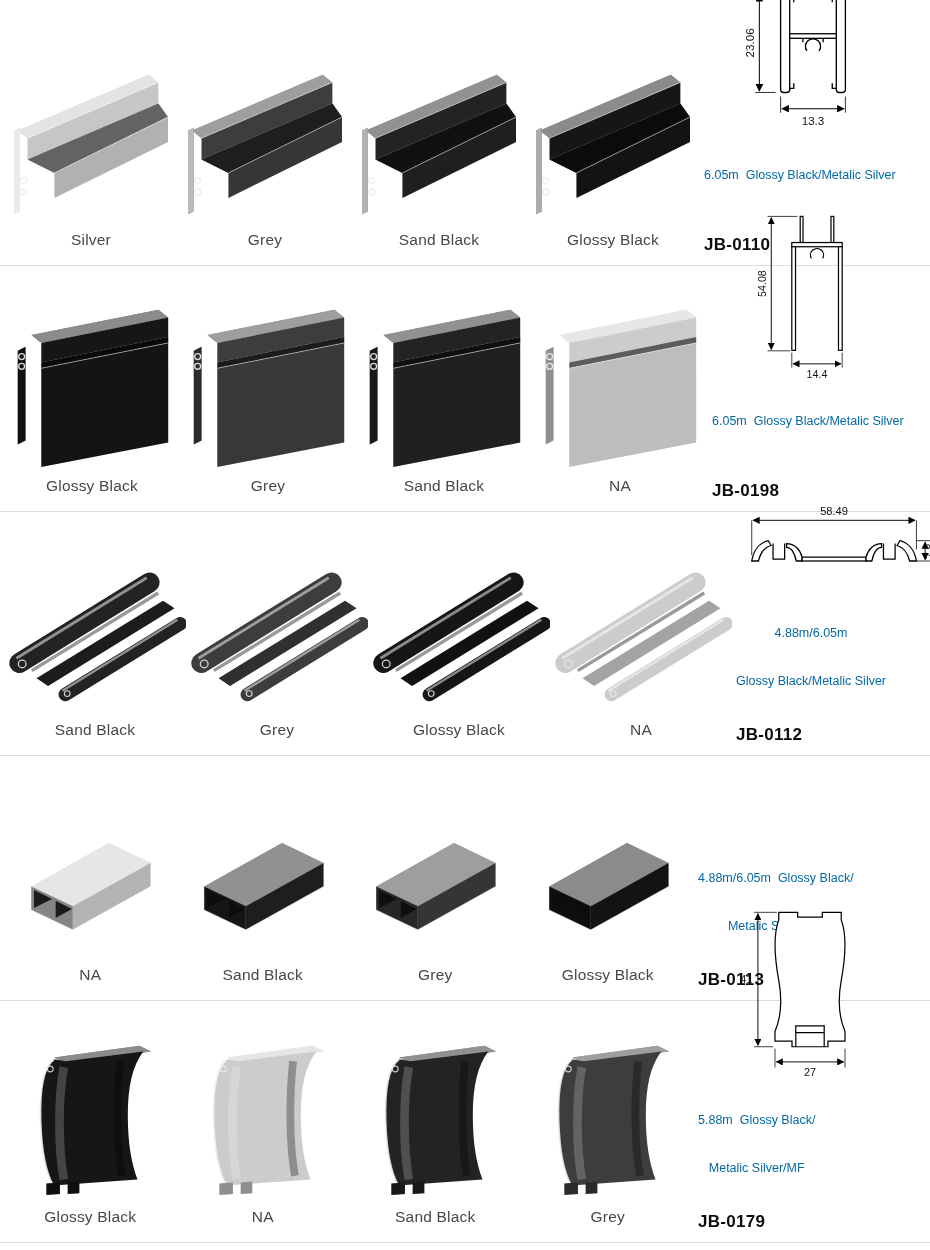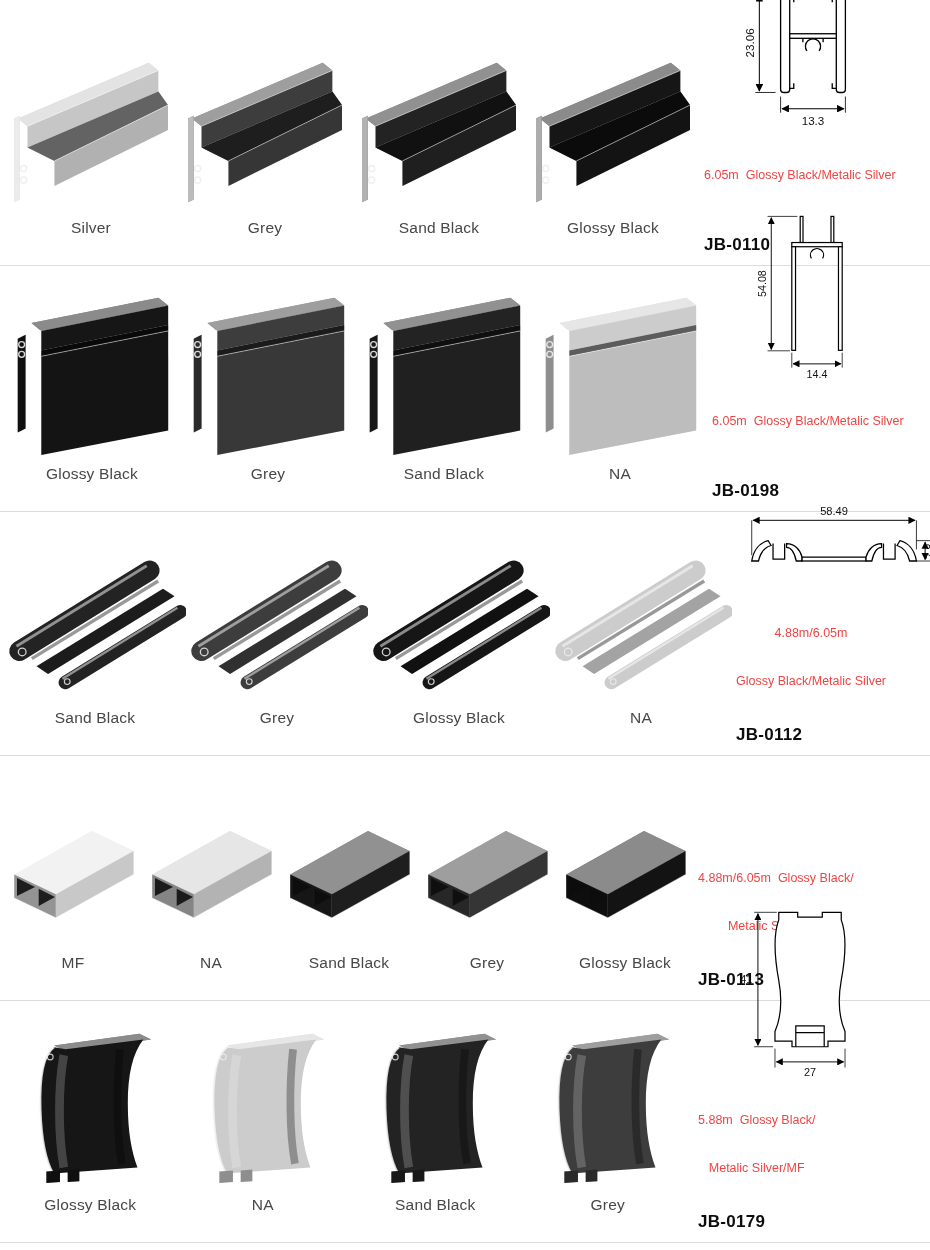--- a/index.html
+++ b/index.html
@@ -8,34 +8,34 @@
     width:930px; height:1250px; margin:0 auto; background:#fff;
     font-family:"Liberation Sans","DejaVu Sans",sans-serif; color:#333;
     overflow:hidden;
   }
   .row { display:flex; border-bottom:1px solid #dcdcdc; }
   .row-1 { height:266px; }
   .row-2 { height:246px; }
   .row-3 { height:244px; }
   .row-4 { height:245px; }
   .row-5 { height:242px; }
-  .products { flex:1; display:flex; justify-content:space-around; align-items:stretch; padding:12px 4px; }
+  .products { flex:1; display:flex; justify-content:space-around; align-items:stretch; padding:0 4px; }
   .product { display:flex; flex-direction:column; align-items:center; justify-content:flex-end; }
   .product .pimg { display:block; margin-bottom:10px; }
   .plabel {
     font-size:15.5px; color:#474747; letter-spacing:.2px;
     padding-bottom:16px; text-align:center; white-space:nowrap;
   }
   .spec {
     width:232px; display:flex; flex-direction:column; align-items:flex-start;
     justify-content:flex-end; padding:6px 8px 10px 0;
   }
   .drawwrap { flex:1; display:flex; align-items:center; justify-content:center; width:100%; }
   .cap {
-    font-size:12.5px; color:#ef4444; text-align:center; line-height:1.3;
+    font-size:12.5px; color:#0369a1; text-align:center; line-height:1.3;
     white-space:pre-wrap;
   }
   .cap div:empty { display:none; }
   .code { font-size:17px; font-weight:bold; color:#0d0d0d; margin-top:3px; letter-spacing:.3px; }
 
   
   .finish-silver       { color:#c6c6c6; }
   .finish-grey         { color:#3d3d3d; }
   .finish-sand-black   { color:#232323; }
   .finish-glossy-black { color:#161616; }
@@ -293,26 +293,20 @@
         <div>4.88m/6.05m</div>
         <div>Glossy Black/Metalic Silver</div>
       </div>
       <div class="code">JB-0112</div>
     </div>
   </section>
 
   <section class="row row-4">
     <div class="products">
       <figure class="product">
-        <svg class="pimg finish-mf" viewBox="0 0 150 135" width="136" height="122">
-            <use href="#sym-row4"></use>
-          </svg>
-        <figcaption class="plabel">MF</figcaption>
-      </figure>
-      <figure class="product">
         <svg class="pimg finish-na" viewBox="0 0 150 135" width="136" height="122">
             <use href="#sym-row4"></use>
           </svg>
         <figcaption class="plabel">NA</figcaption>
       </figure>
       <figure class="product">
         <svg class="pimg finish-sand-black" viewBox="0 0 150 135" width="136" height="122">
             <use href="#sym-row4"></use>
           </svg>
         <figcaption class="plabel">Sand Black</figcaption>

